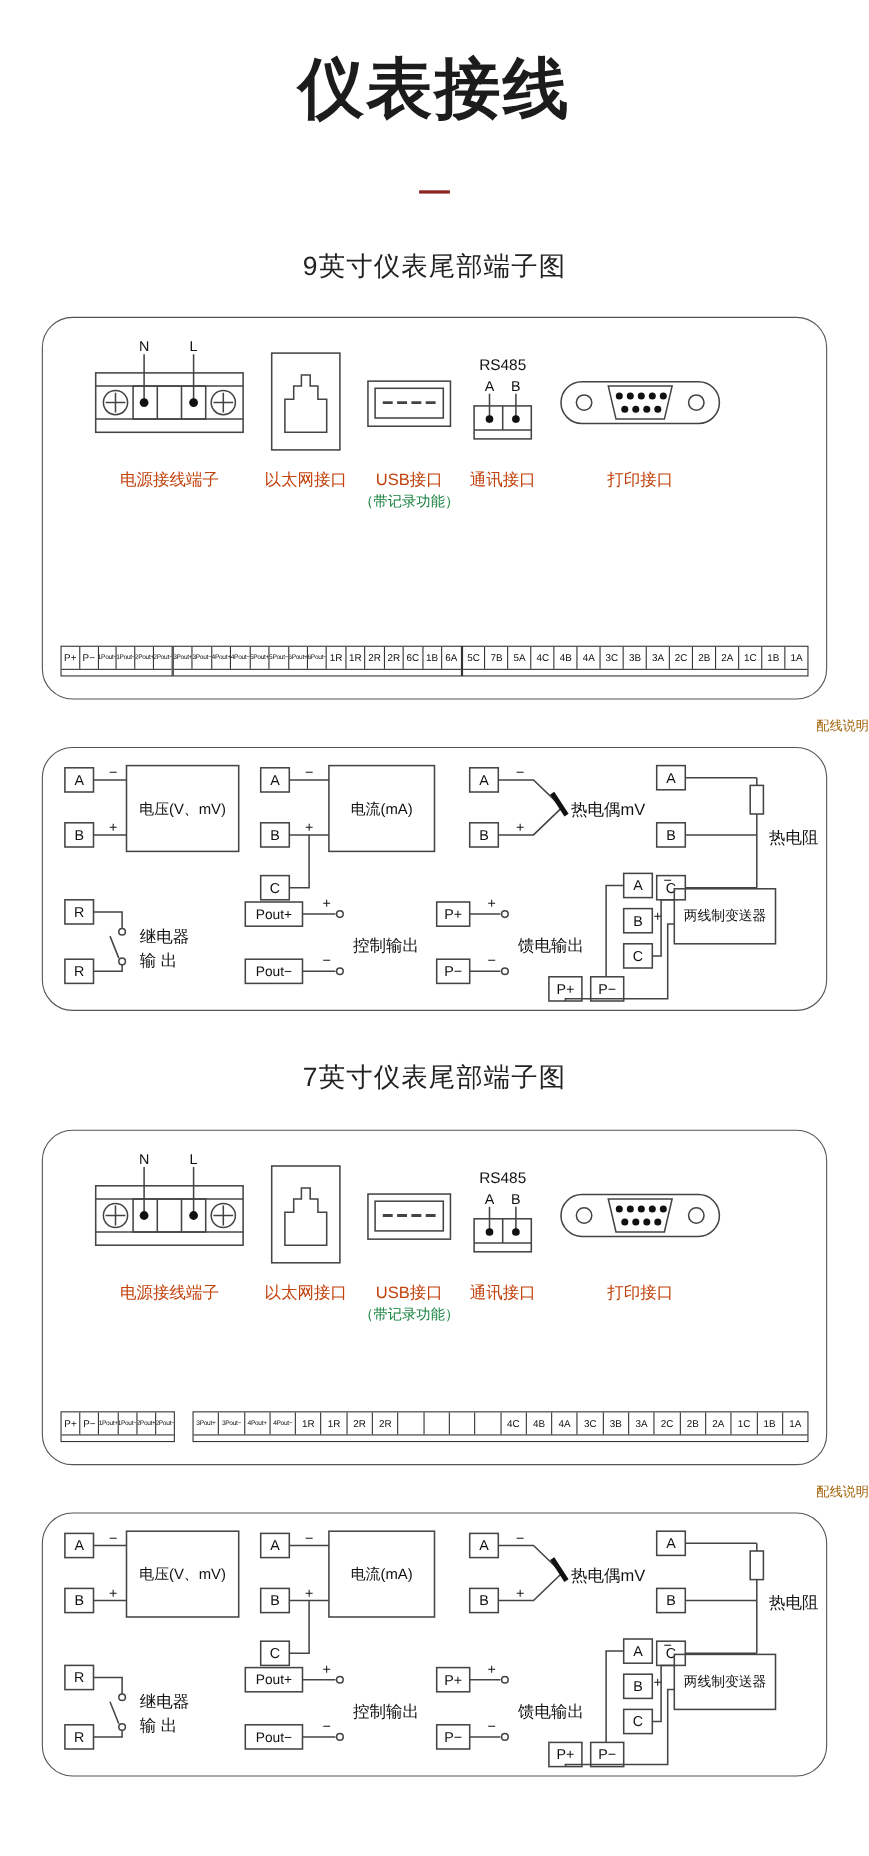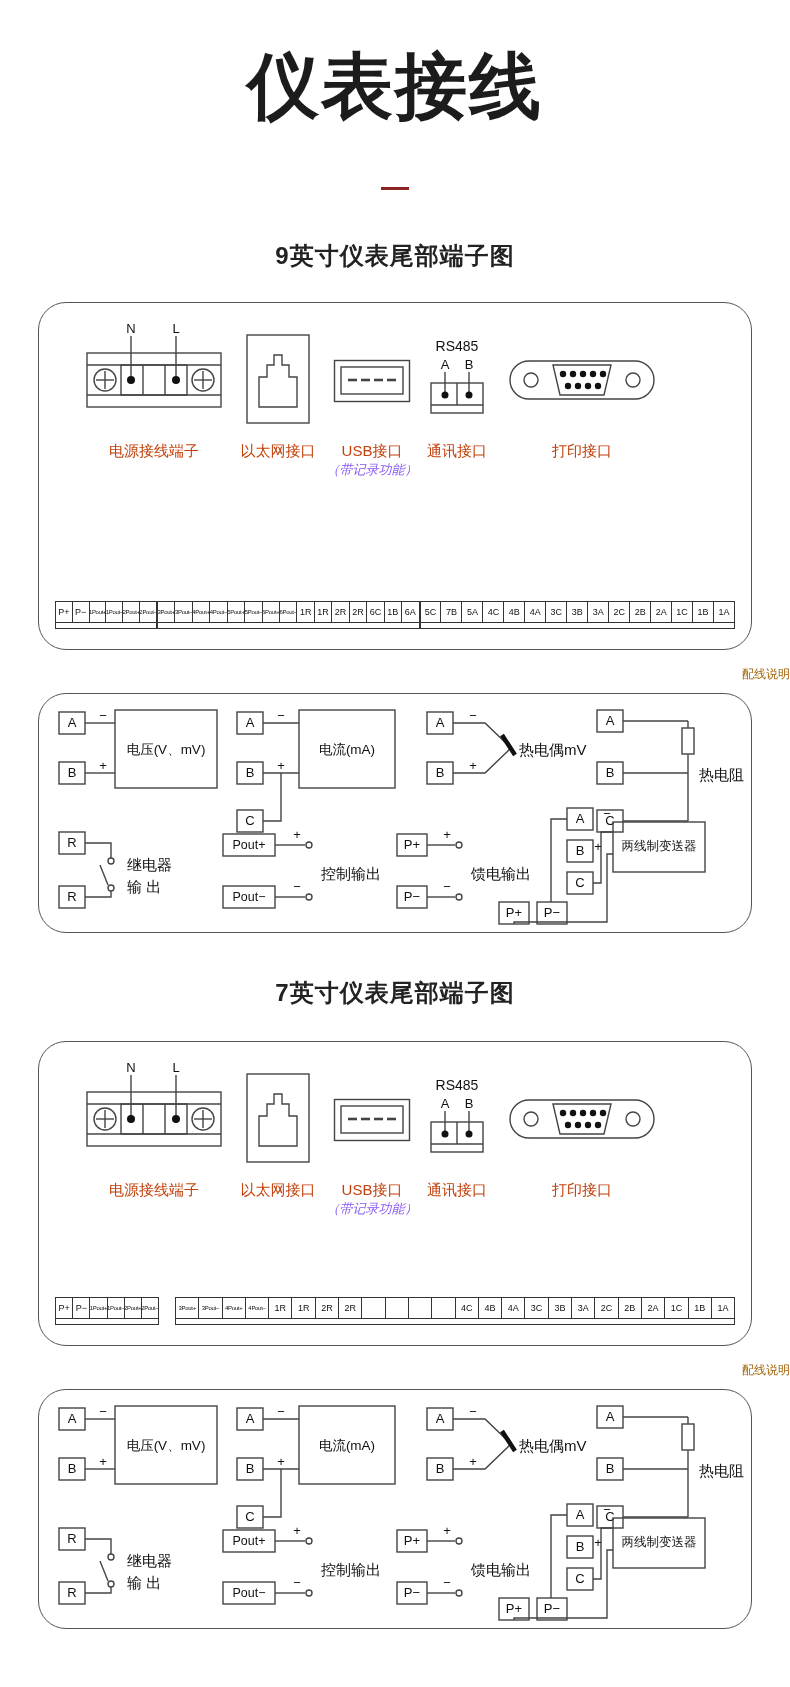--- a/index.html
+++ b/index.html
@@ -1,33 +1,33 @@
 <!DOCTYPE html>
 <html><head>
 <meta charset="utf-8">
 <style>
   html,body{margin:0;padding:0;background:#fff;}
   body{width:790px;min-height:1687px;font-family:"Liberation Sans",sans-serif;color:#1a1a1a;}
   .page{width:790px;padding-top:46px;box-sizing:border-box;}
-  .main-title{font-size:72px;font-weight:900;text-align:center;line-height:1.15;letter-spacing:2px;color:#1c1c1c;font-family:Liberation Serif, serif;}
+  .main-title{font-size:60px;font-weight:900;text-align:center;line-height:1.15;letter-spacing:2px;color:#1c1c1c;}
   .divider{width:28px;height:3px;background:#8e2525;margin:58px auto 0 auto;}
-  .sec-heading{font-size:24px;text-align:center;color:#222;font-weight:700;letter-spacing:1px;}
+  .sec-heading{font-size:24px;text-align:center;color:#222;font-weight:400;letter-spacing:1px;}
   .h9{margin-top:50px;}
   .h7{margin-top:44px;}
   .panel{position:relative;margin-left:38px;width:714px;border:1.6px solid #555;border-radius:28px;background:#fff;box-sizing:border-box;}
   .panel.p9{height:348px;margin-top:30px;}
   .panel.p7{height:305px;margin-top:32px;}
   .wirebox{position:relative;margin-left:38px;width:714px;height:240px;border:1.6px solid #555;border-radius:28px;background:#fff;box-sizing:border-box;}
   .note{font-size:12px;color:#a16207;margin:16px 0 10px 38px;text-align:right;}
   
   .ports{position:absolute;left:0;top:0;right:0;height:160px;}
   .port{position:absolute;top:16px;display:flex;flex-direction:column;align-items:center;}
   .icon-wrap{height:106px;display:flex;align-items:flex-end;justify-content:center;}
   .port-label{margin-top:17px;font-size:15px;color:#c2410c;white-space:nowrap;text-align:center;line-height:1.25;}
-  .port-sublabel{font-size:13px;color:#8b5cf6;white-space:nowrap;font-style:italic;}
+  .port-sublabel{font-size:13px;color:#15803d;white-space:nowrap;}
   
   .tstrips{position:absolute;left:16px;right:16px;bottom:20px;display:flex;justify-content:space-between;}
   .tgroup{display:flex;flex-direction:column;border:1.3px solid #333;box-sizing:border-box;}
   .trow{display:flex;height:20px;}
   .tcell{flex:1;display:flex;align-items:center;justify-content:center;border-right:1px solid #333;font-size:9px;color:#111;overflow:hidden;white-space:nowrap;}
   .tcell:last-child{border-right:none;}
   .tcell.long{font-size:6px;letter-spacing:-0.3px;}
   .tbottom{height:5px;border-top:1px solid #333;}
   
   svg .st{stroke:#444;stroke-width:1.4;fill:none;}

